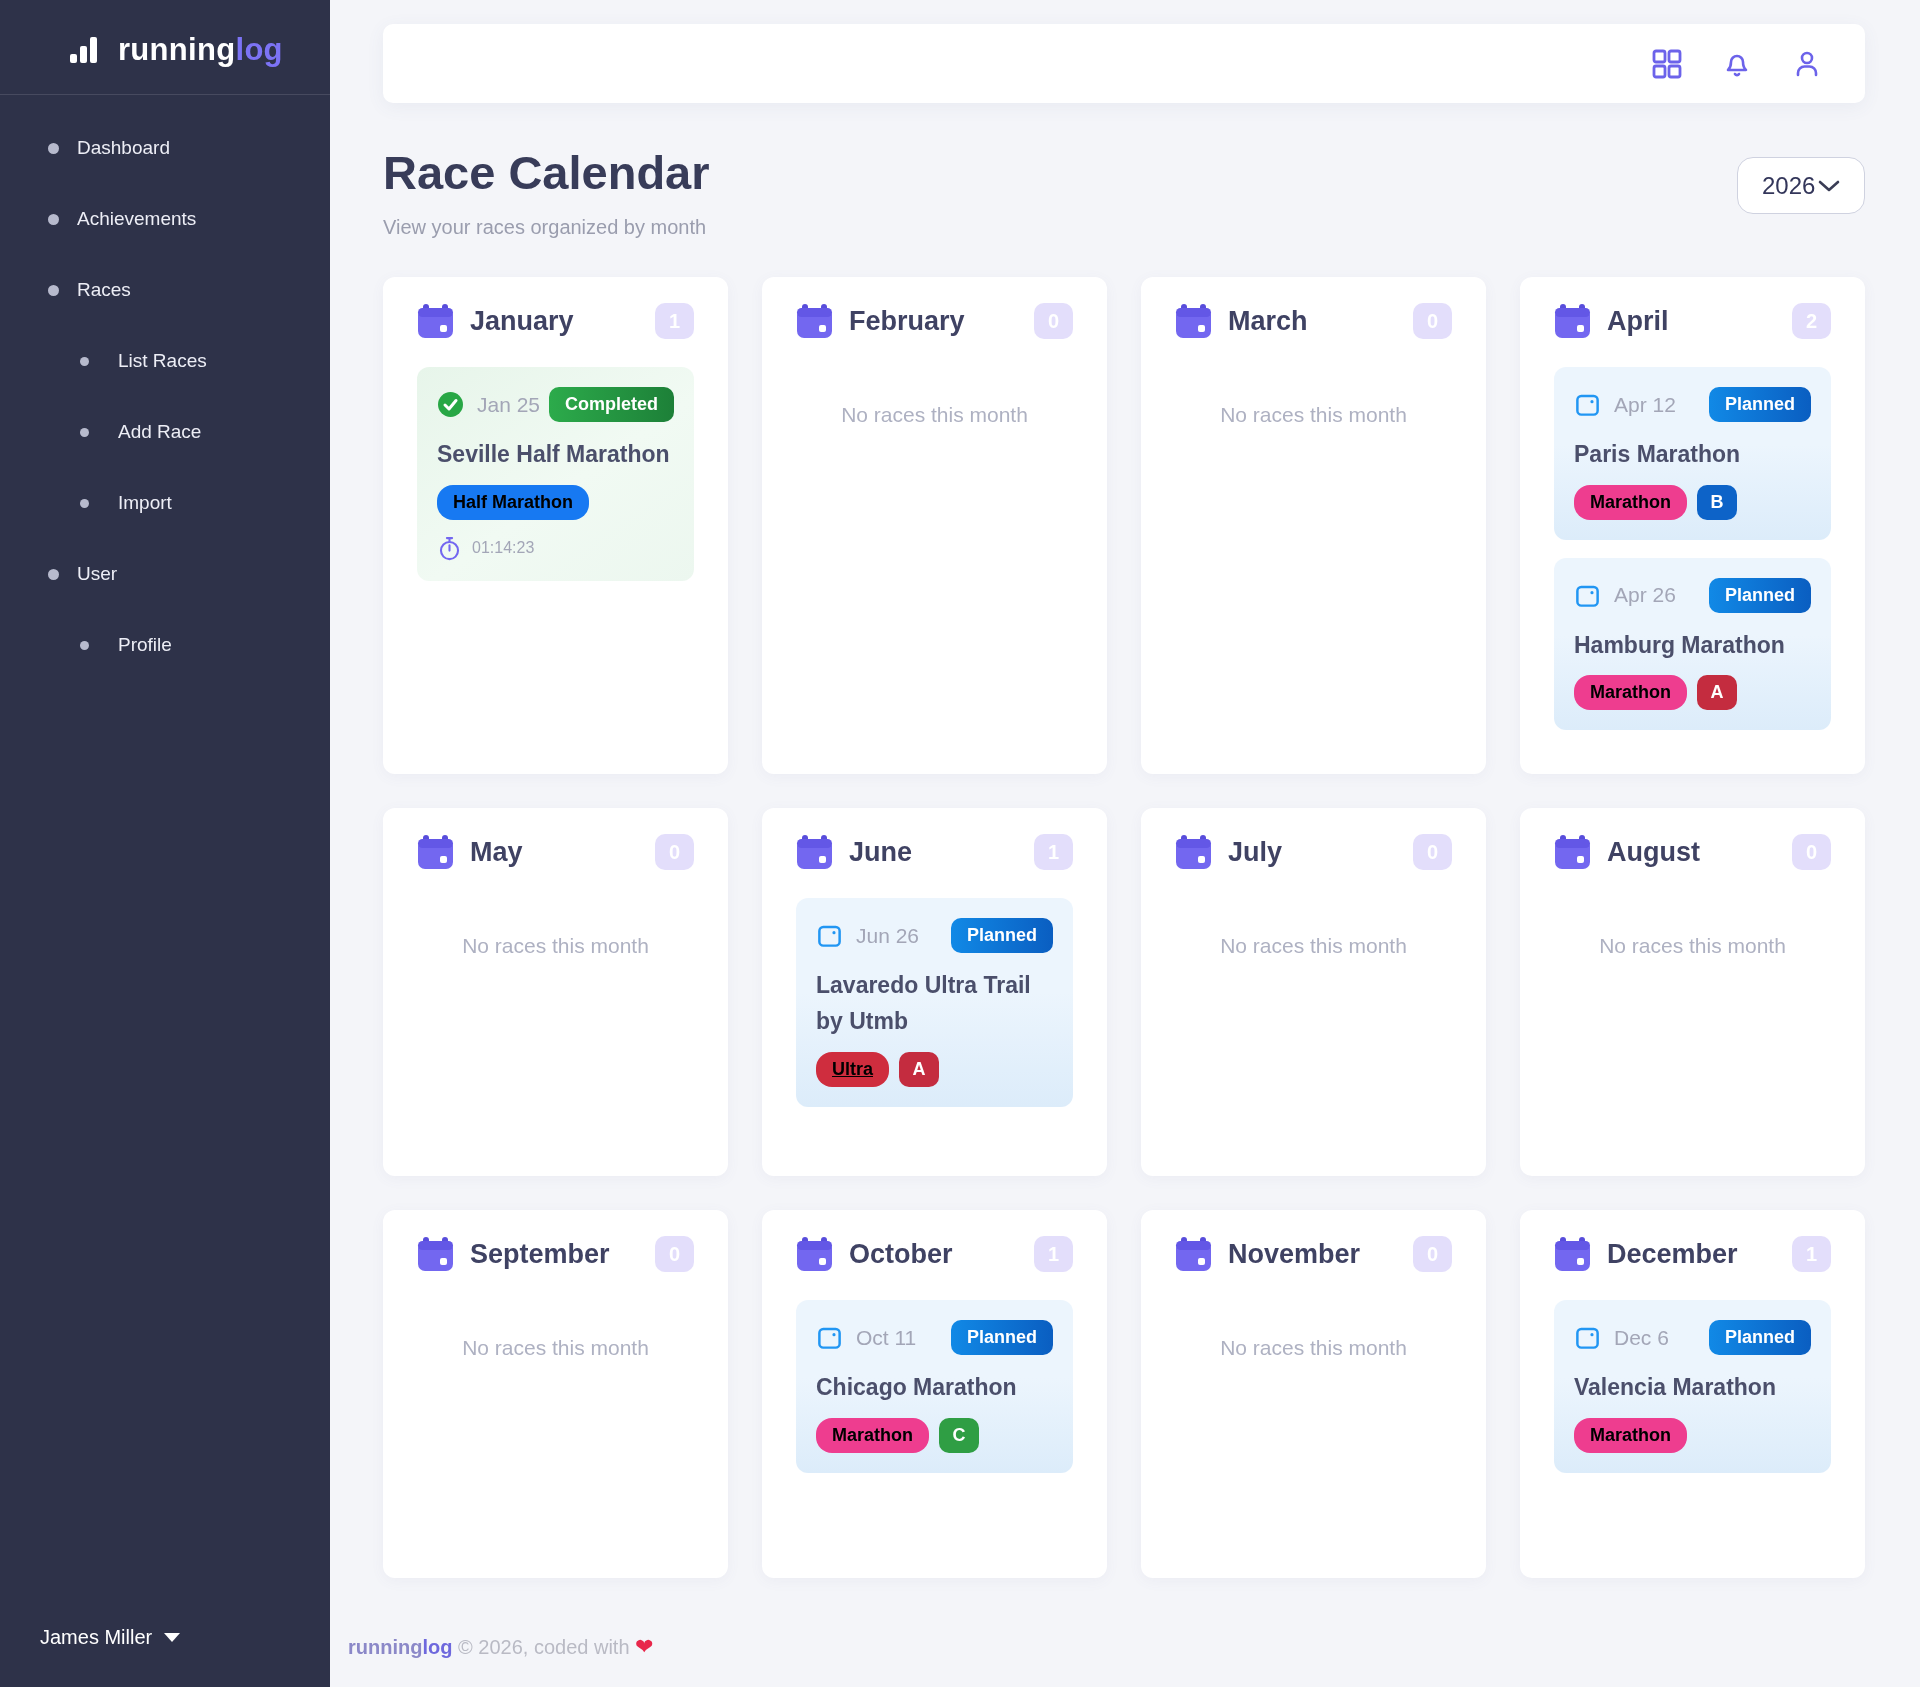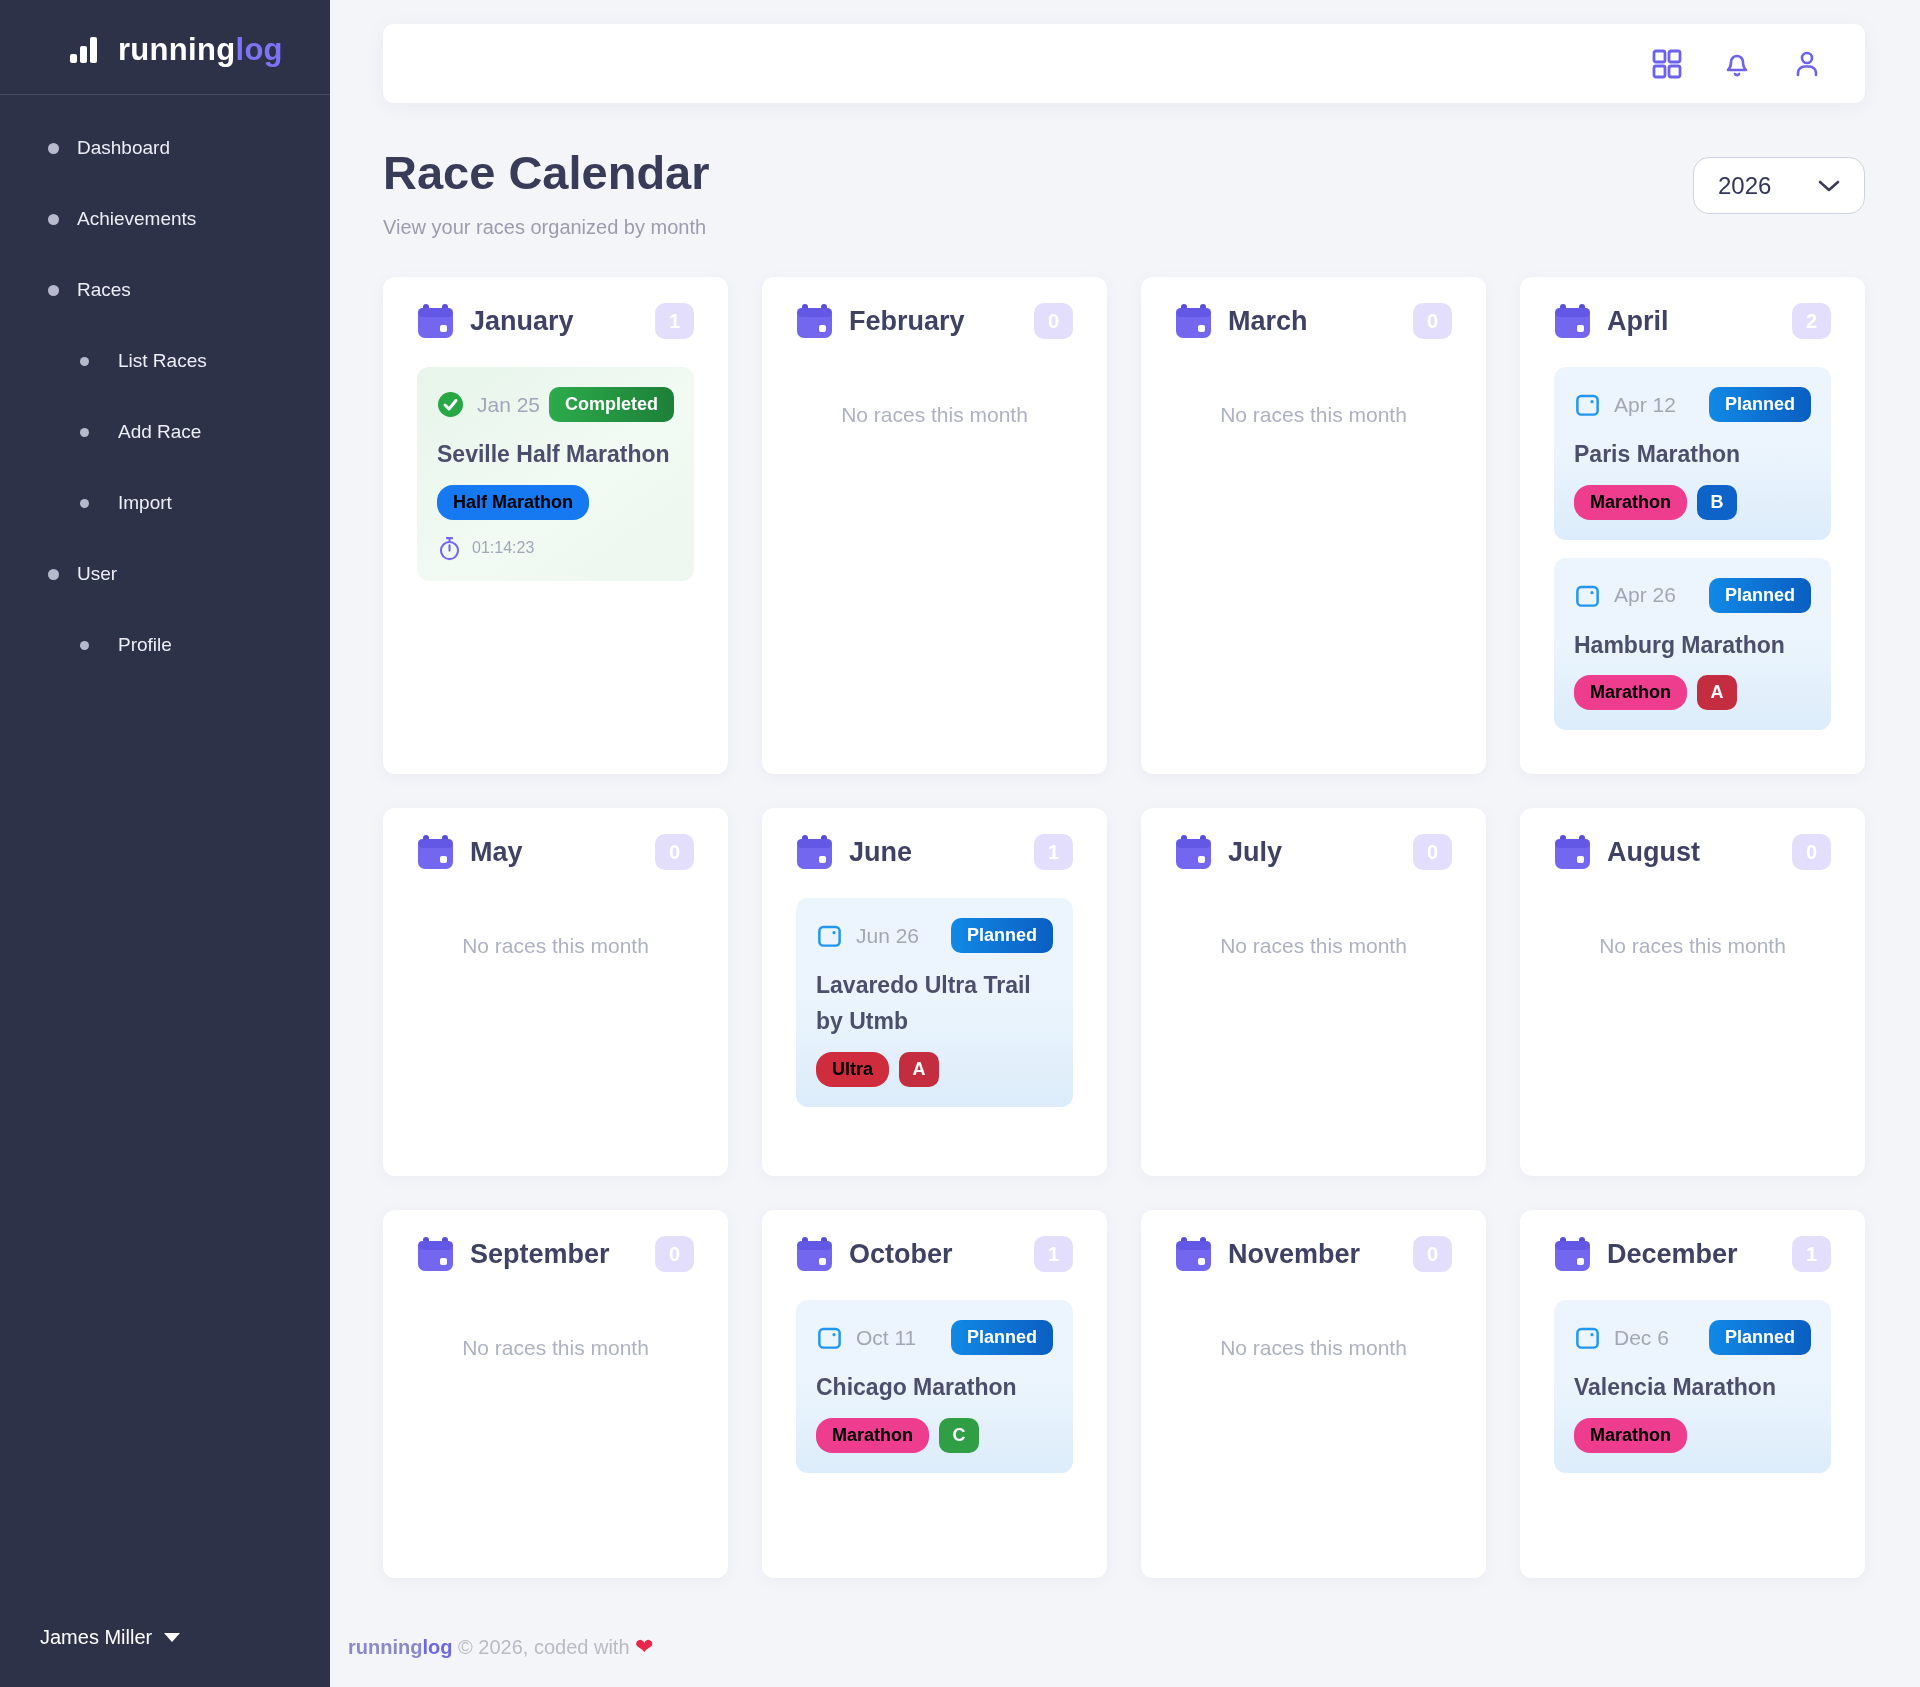--- a/index.html
+++ b/index.html
@@ -57,21 +57,21 @@
     box-shadow: 0 4px 18px rgba(90,95,140,.07);
     display: flex; align-items: center; justify-content: flex-end;
     gap: 38px; padding-right: 42px; margin-bottom: 42px;
   }
   .topbar .tb-icon { width: 32px; height: 32px; cursor: pointer; display:block; }
 
   .page-head { display: flex; justify-content: space-between; align-items: flex-start; margin-bottom: 38px; }
   .page-title { font-size: 47px; font-weight: 600; color: #383c59; margin-bottom: 16px; }
   .page-subtitle { font-size: 20px; color: #9a9dae; }
   .year-select {
-    margin-top: 12px; width: 172px; height: 57px;
+    margin-top: 12px; width: 128px; height: 57px;
     background: #fff; border: 1px solid #cfd2e0; border-radius: 16px;
     display: flex; align-items: center; justify-content: space-between;
     padding: 0 24px; font-size: 24px; color: #33365a; cursor: pointer;
   }
 
   
   .months-grid { display: grid; grid-template-columns: repeat(4, 1fr); gap: 34px; }
   .month-card {
     background: #ffffff; border-radius: 12px; padding: 26px 34px;
     min-height: 368px; box-shadow: 0 3px 14px rgba(100,105,150,.06);
@@ -358,21 +358,21 @@
 
       <svg class="r-icon caldot" width="27" height="27" viewBox="0 0 24 24" fill="none" stroke="#2196f3" stroke-width="2.2" stroke-linecap="round">
         <rect x="3" y="4.5" width="18" height="16.5" rx="3.5"></rect>
         <circle cx="16" cy="9.5" r="1.4" fill="#2196f3" stroke="none"></circle>
       </svg>
       <span class="race-date">Jun 26</span>
       <span class="status-badge planned">Planned</span>
     </div>
     <div class="race-title">Lavaredo Ultra Trail by Utmb</div>
     <div class="badge-row">
-      <span class="dist-badge" style="background: rgb(207, 45, 62);">Ultra</span>
+      <span class="dist-badge" style="background: rgb(207, 45, 62); text-decoration: underline;">Ultra</span>
       <span class="prio-badge" style="background: rgb(196, 44, 63);">A</span>
     </div>
 
   </div>
 </div>
   </div>
 
   <div class="month-card">
     <div class="month-head">
       <svg class="month-cal-icon" width="37" height="35" viewBox="0 0 37 35">

